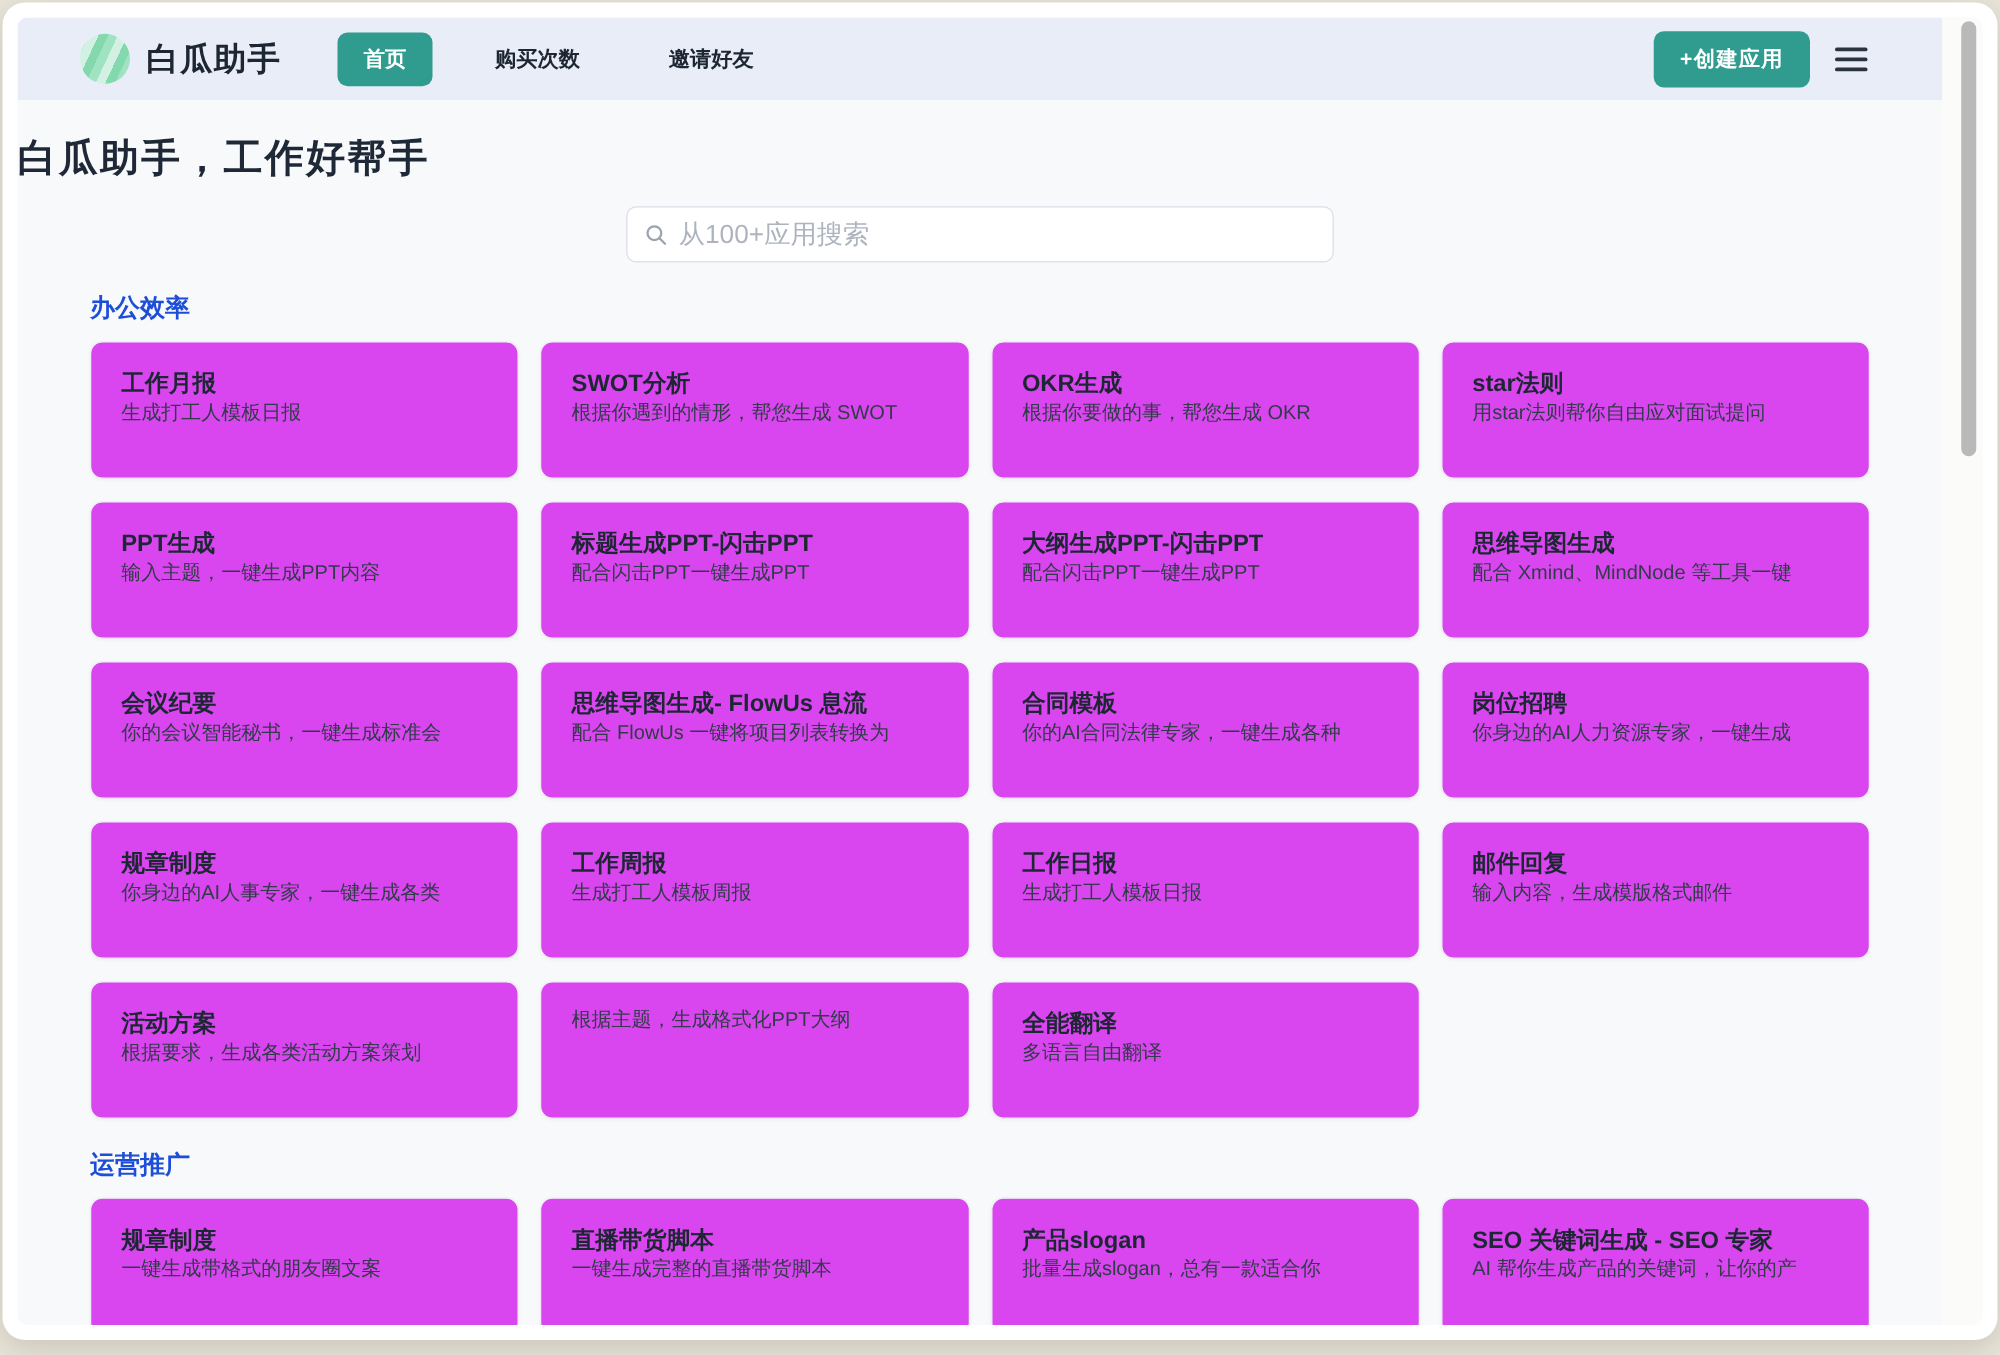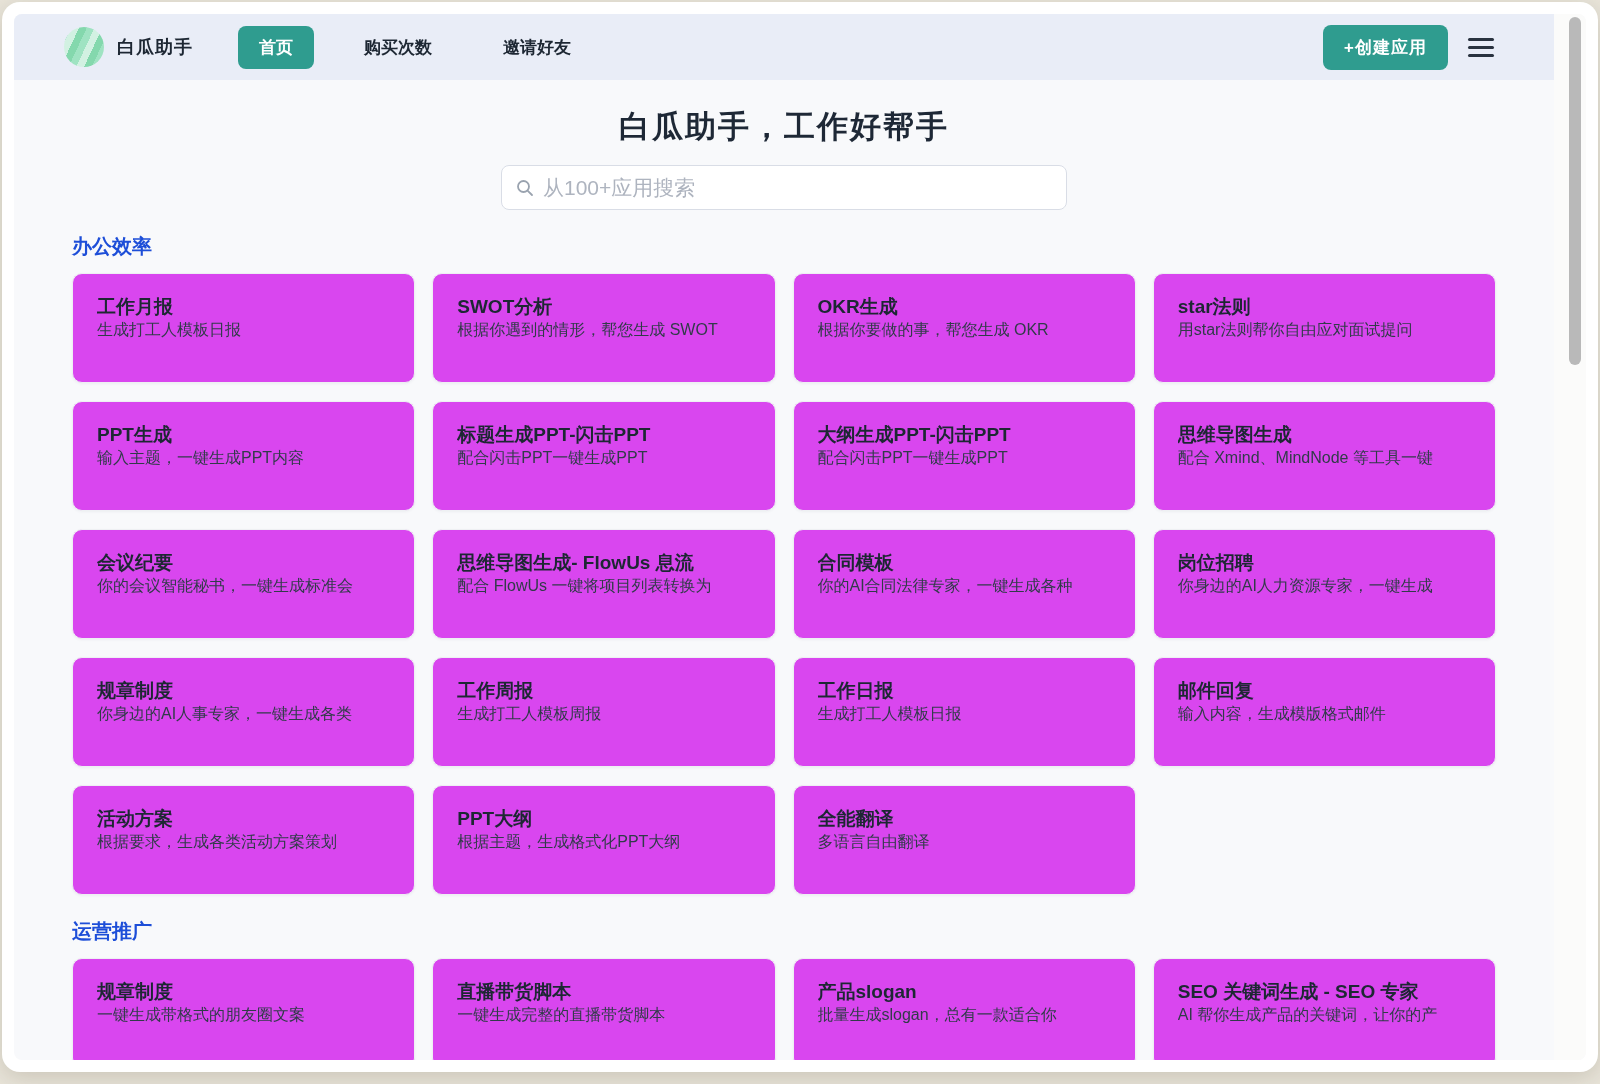--- a/index.html
+++ b/index.html
@@ -14,34 +14,34 @@
   .app { flex:1; display:flex; background:#f8f9fb; border-radius:8px; overflow:hidden; }
 
   .content { flex:1; overflow:hidden; display:flex; flex-direction:column; }
 
   
   .header { height:66px; flex:0 0 66px; background:#e9edf7; display:flex;
     align-items:center; padding:0 60px 0 50px; }
   .logo { width:40px; height:40px; border-radius:50%;
     background:repeating-linear-gradient(115deg,#9fe3c2 0 7px,#d2f1e2 7px 14px,#84d8ad 14px 21px);
     flex:0 0 40px; }
-  .brand { font-size:18px; font-weight:700; color:#1d2733; margin-left:13px; letter-spacing:1px; }
+  .brand { font-size:26px; font-weight:700; color:#1d2733; margin-left:13px; letter-spacing:1px; }
   .nav { display:flex; align-items:center; margin-left:24px; gap:8px; }
   .nav-item { font-size:17px; font-weight:600; color:#1d2733; padding:10px 21px;
     border-radius:8px; cursor:pointer; white-space:nowrap;margin-left:21px; }
   .nav-item.active { background:#2f9c8f; color:#ffffff; }
   .header-right { margin-left:auto; display:flex; align-items:center; gap:20px; }
   .create-btn { background:#2f9c8f; color:#fff; font-size:17px; font-weight:600;
     border:none; border-radius:8px; padding:11px 21px; cursor:pointer;
     font-family:Liberation Mono, monospace; letter-spacing:1px;text-align:right; }
   .hamburger { width:26px; display:flex; flex-direction:column; gap:5px; cursor:pointer; }
   .hamburger span { display:block; height:3px; background:#2a3340; border-radius:2px; }
 
   
-  .hero-title { text-align:center; font-size:31px; font-weight:700; color:#1e2836;
+  .hero-title { font-size:31px; font-weight:700; color:#1e2836;
     margin-top:26px; letter-spacing:2px; }
   .search-box { width:566px; height:45px; margin:17px auto 0; background:#fff;
     border:1px solid #d9dde6; border-radius:8px; display:flex; align-items:center;
     padding:0 14px; gap:9px; }
   .search-box svg { flex:0 0 18px; }
   .search-input { border:none; outline:none; flex:1; font-size:21px; color:#333;
     background:transparent; font-family:inherit; }
   .search-input::placeholder { color:#aeb4bf; }
 
   
@@ -159,21 +159,20 @@
             </div>
             <div class="card">
               <div class="card-title">邮件回复</div>
               <div class="card-desc">输入内容，生成模版格式邮件</div>
             </div>
             <div class="card">
               <div class="card-title">活动方案</div>
               <div class="card-desc">根据要求，生成各类活动方案策划</div>
             </div>
             <div class="card">
-              <div class="card-title">PPT大纲</div>
               <div class="card-desc">根据主题，生成格式化PPT大纲</div>
             </div>
             <div class="card">
               <div class="card-title">全能翻译</div>
               <div class="card-desc">多语言自由翻译</div>
             </div>
           </div>
           <div class="section-title">运营推广</div>
           <div class="grid">
             <div class="card">

